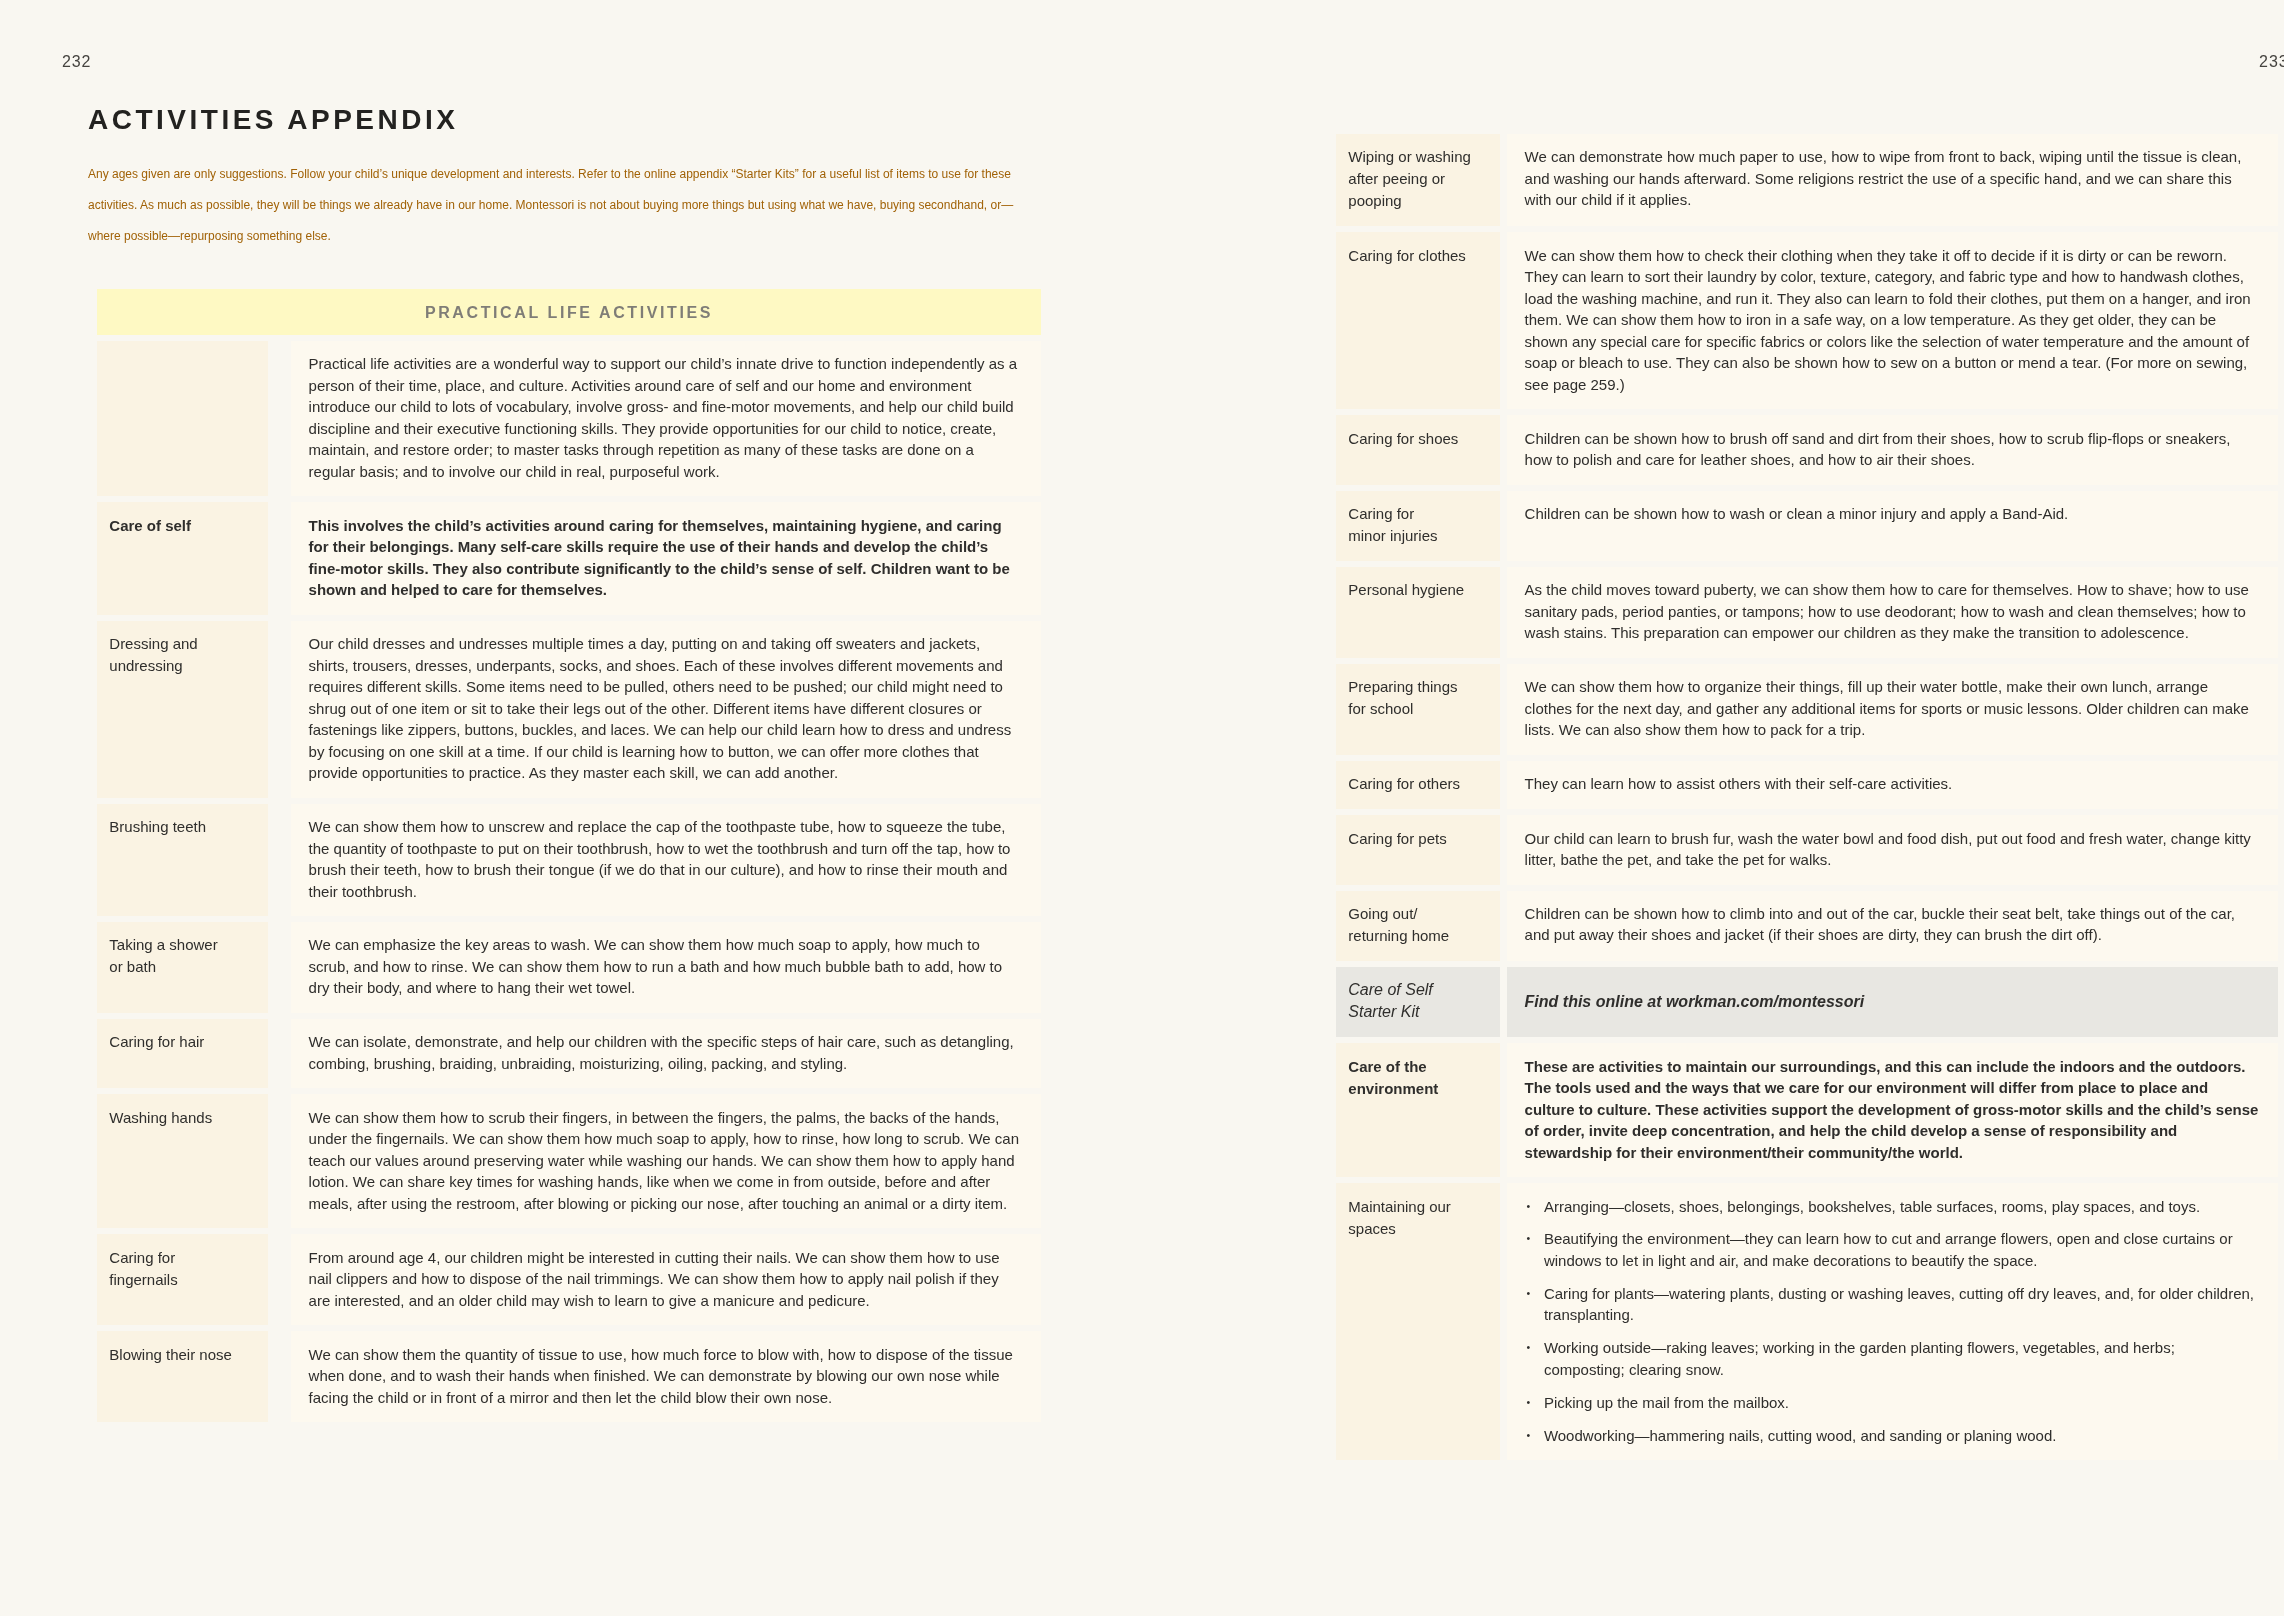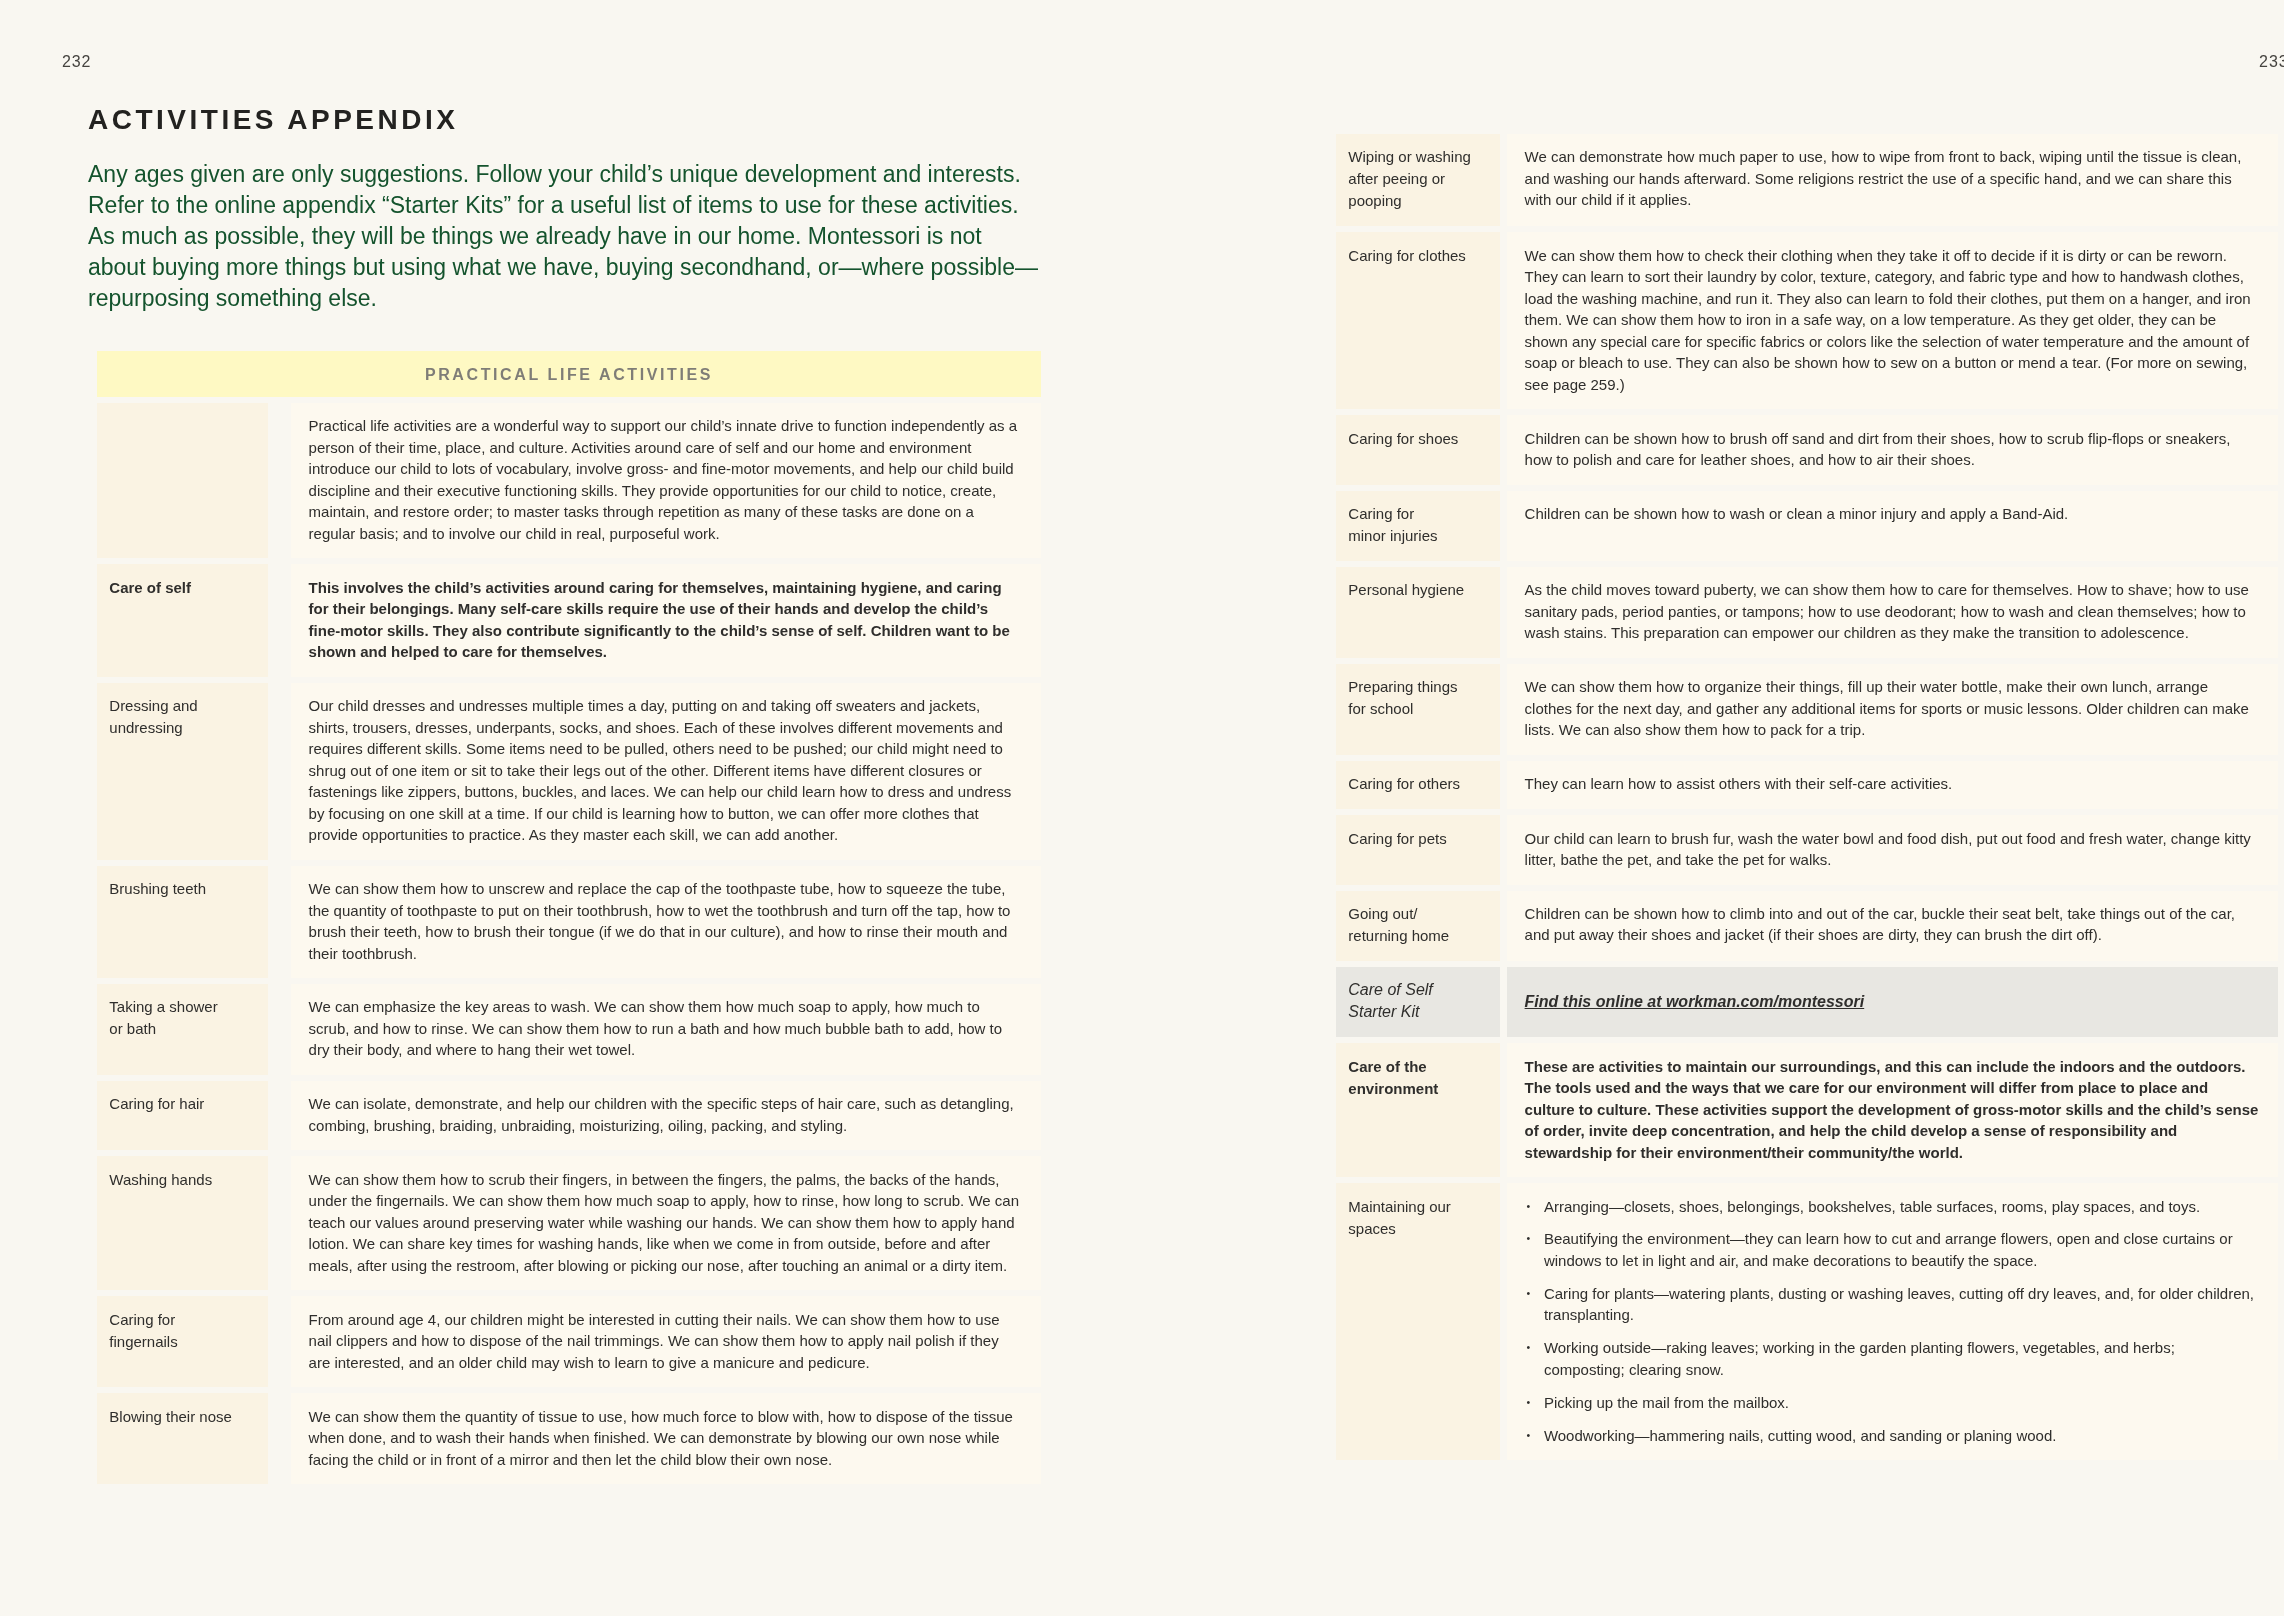--- a/index.html
+++ b/index.html
@@ -23,21 +23,21 @@
   .page-left .page-number { margin-left: -26px; }
   .page-right .page-number { text-align: right; margin-right: -10.5px; }
 
   h1.title {
     margin: 30px 0 0 0;
     font-size: 28px; font-weight: bold;
     letter-spacing: 3.5px; color: #232220;
   }
   p.intro {
     margin: 23px 0 0 0;
-    font-size: 23px; line-height: 31px; color: #14532d;
+    font-size: 12px; line-height: 31px; color: #a16207;
     max-width: 953px;
   }
 
   .table { margin-top: 37px; padding-left: 9px; }
   .page-right .table { margin-top: 60px; }
 
   .table-header {
     background: #fef9c3;
     color: #7f7d77;
     text-align: center;
@@ -67,21 +67,21 @@
 
   .row.bold .cell.label, .row.bold .cell.body { font-weight: bold; }
 
   .row.kit .cell.label {
     background: #e8e7e2;
     font-style: italic; font-size: 16px;
   }
   .row.kit .cell.body {
     background: #e8e7e2;
     font-style: italic; font-weight: 600; font-size: 16px;
-    display: flex; align-items: center; text-decoration: underline;
+    display: flex; align-items: center;
   }
 
   ul.bullets { list-style: none; margin: 0; padding: 0; }
   ul.bullets li {
     display: grid; grid-template-columns: 19.3px 1fr;
     margin-bottom: 11.4px;
   }
   ul.bullets li:last-child { margin-bottom: 0; }
   ul.bullets .dot {
     font-size: 10.5px; line-height: 21.5px; padding-left: 1.8px;

